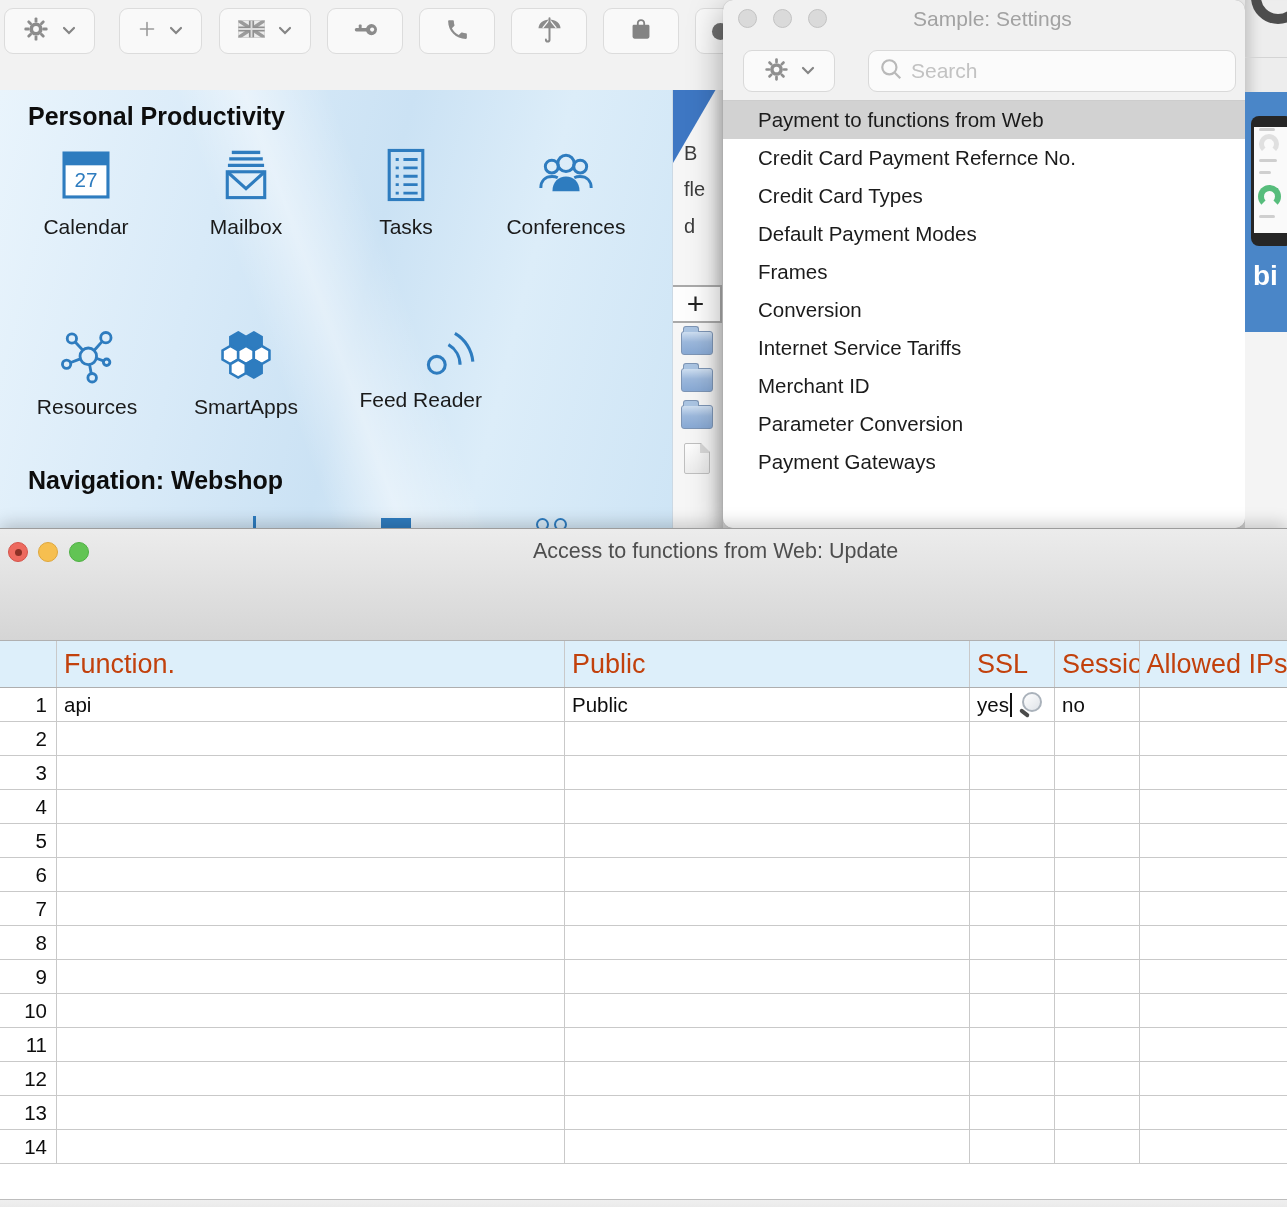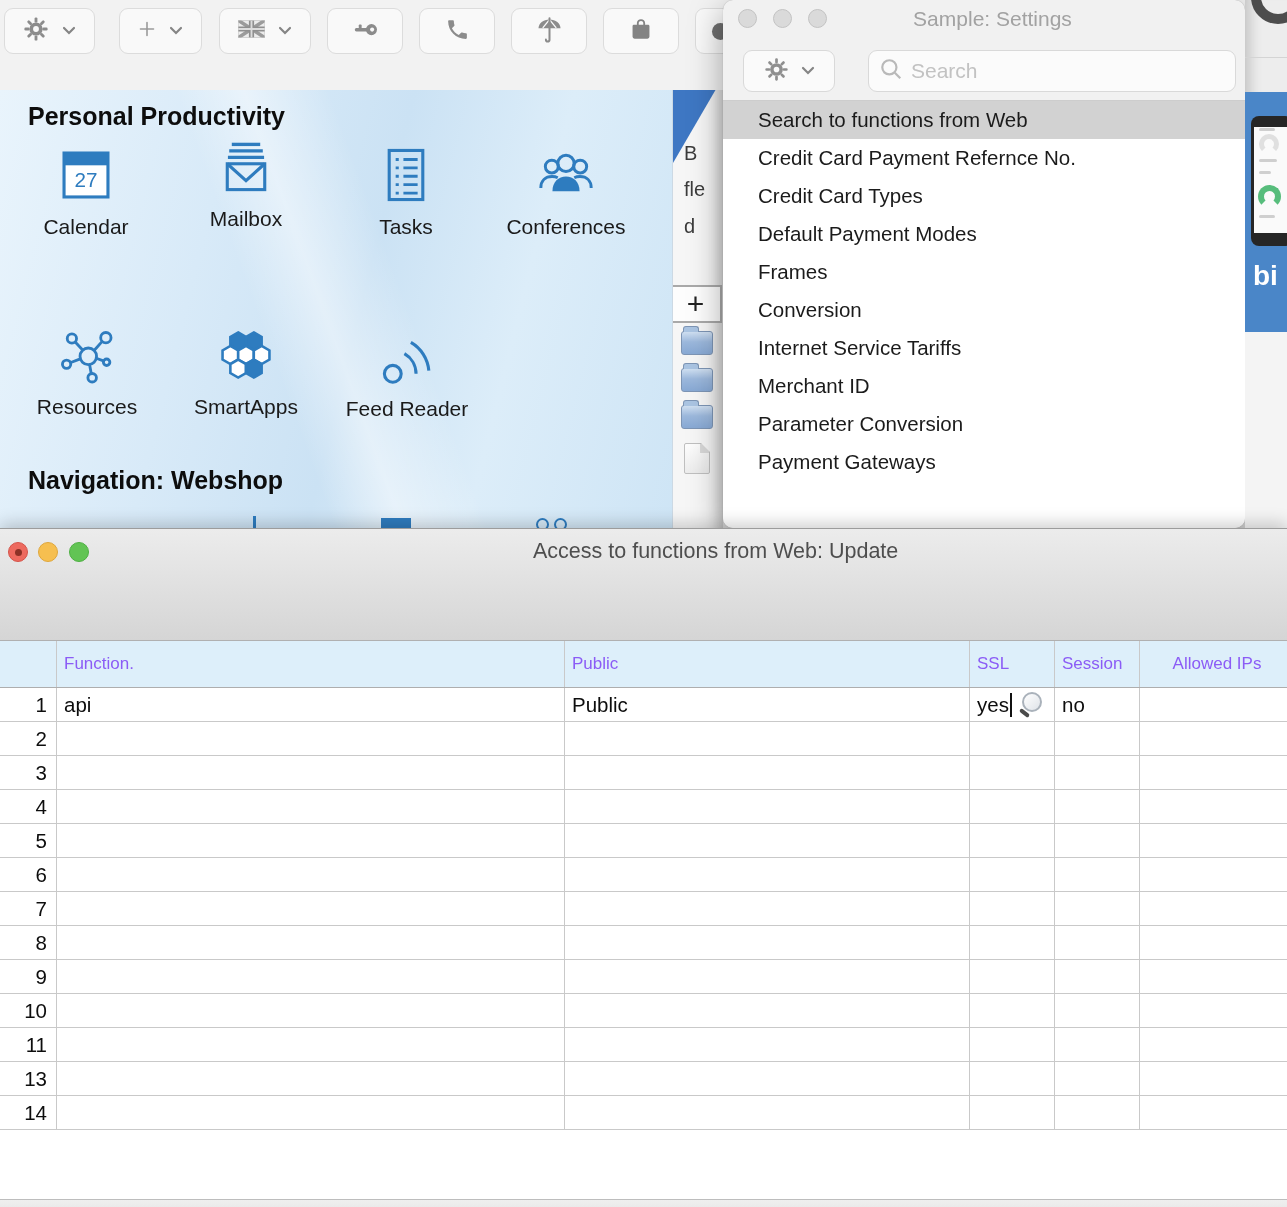--- a/index.html
+++ b/index.html
@@ -81,21 +81,21 @@
   .uw-titlebar { position:relative; height:112px; background:linear-gradient(#ececec,#d5d5d5); border-bottom:1px solid #b0b0b0; }
   .uw-light { position:absolute; top:13px; width:20px; height:20px; border-radius:50%; }
   .uw-light.red { background:#ed6a5f; border:1px solid #d5544a; }
   .uw-light.red::after { content:""; position:absolute; left:5.5px; top:5.5px; width:7px; height:7px; border-radius:50%; background:#8c3126; }
   .uw-light.yellow { background:#f6bf50; border:1px solid #dfa73c; }
   .uw-light.green { background:#62c454; border:1px solid #4eb043; }
   .uw-title { position:absolute; left:533px; top:10px; font-size:21.5px; color:#4e4e4e; font-weight:500; white-space:nowrap; }
 
   .grid-cols { display:grid; grid-template-columns:57px 508px 405px 85px 85px 1fr; }
   .thead { height:47px; background:#ddeffa; border-bottom:1px solid #aeaeae; }
-  .thead .tcell { color:#8b5cf6; font-size:17px; }
+  .thead .tcell { color:#c2410c; font-size:27px; }
   .trow { height:34px; background:#fff; border-bottom:1px solid #c9c9c9; }
   .tcell { border-right:1px solid #c9c9c9; padding-left:7px; display:flex; align-items:center;
     font-size:20.5px; color:#0d0d0d; overflow:hidden; white-space:nowrap; }
   .tcell:last-child { border-right:none;justify-content:center; }
   .tcell.num { justify-content:flex-end; padding:0 9px 0 0; }
   .caret { display:inline-block; width:2px; height:24px; background:#111; margin-left:1px; }
   .loupe { position:relative; display:inline-block; width:30px; height:28px; margin-left:3px; flex:0 0 auto; }
   .loupe::before { content:""; position:absolute; right:3px; top:1px; width:16px; height:16px;
     border:2px solid #aab2bb; border-radius:50%; background:linear-gradient(135deg,#ffffff,#dfe3e8); }
   .loupe::after { content:""; position:absolute; left:4px; bottom:4px; width:11px; height:4px;
@@ -214,21 +214,21 @@
       <span>
         <svg width="62" height="62" viewBox="0 0 48 48">
           <rect x="7" y="7" width="34" height="34" fill="#ffffff" stroke="#2e7cbf" stroke-width="2.4"></rect>
           <rect x="7" y="7" width="34" height="9.5" fill="#2e7cbf"></rect>
           <text x="24" y="33.5" font-size="16" fill="#2e7cbf" text-anchor="middle" font-family="Liberation Sans, sans-serif">27</text>
         </svg>
       </span>
       <span class="app-label">Calendar</span>
     </div>
 
-    <div class="app" style="left:171px;top:46px;text-align:center;">
+    <div class="app" style="left:171px;top:54px;text-align:center;">
       <span>
         <svg width="66" height="62" viewBox="0 0 48 48" fill="none" stroke="#2e7cbf">
           <path d="M13 6.5h22" stroke-width="2.6"></path>
           <path d="M11 11.5h26" stroke-width="2.6"></path>
           <path d="M10 16.5h28" stroke-width="2.6"></path>
           <rect x="9.5" y="21.5" width="29" height="20" stroke-width="2.4"></rect>
           <path d="M9.5 21.5L24 34.5l14.5-13" stroke-width="2.4"></path>
         </svg>
       </span>
       <span class="app-label">Mailbox</span>
@@ -283,21 +283,21 @@
           <polygon points="11.9,17 17.96,20.5 17.96,27.5 11.9,31 5.84,27.5 5.84,20.5" fill="#fff" stroke="#2e7cbf"></polygon>
           <polygon points="24,17 30.06,20.5 30.06,27.5 24,31 17.94,27.5 17.94,20.5" fill="#fff" stroke="#2e7cbf"></polygon>
           <polygon points="36.1,17 42.16,20.5 42.16,27.5 36.1,31 30.04,27.5 30.04,20.5" fill="#fff" stroke="#2e7cbf"></polygon>
           <polygon points="17.95,27.5 24.01,31 24.01,38 17.95,41.5 11.89,38 11.89,31" fill="#fff" stroke="#2e7cbf"></polygon>
           <polygon points="30.05,27.5 36.11,31 36.11,38 30.05,41.5 23.99,38 23.99,31" fill="#2e7cbf" stroke="#2e7cbf"></polygon>
         </svg>
       </span>
       <span class="app-label">SmartApps</span>
     </div>
 
-    <div class="app" style="left:332px;top:236px;">
+    <div class="app" style="left:332px;top:227px;align-items:flex-end;">
       <span>
         <svg width="62" height="62" viewBox="0 0 48 48" fill="none" stroke="#2e7cbf" stroke-width="2.4">
           <circle cx="13" cy="37" r="6.5"></circle>
           <path d="M22 21.4A18 18 0 0 1 31 37"></path>
           <path d="M27 12.7A28 28 0 0 1 40.9 34.6"></path>
         </svg>
       </span>
       <span class="app-label">Feed Reader</span>
     </div>
 
@@ -359,21 +359,21 @@
       <span>
         <svg width="24" height="24" viewBox="0 0 22 22" fill="none" stroke="#b9b9b9" stroke-width="2">
           <circle cx="9.5" cy="9.5" r="6.5"></circle>
           <path d="M14.5 14.5L19.5 19.5"></path>
         </svg>
       </span>
       <input type="text" placeholder="Search" style="">
     </div>
 
     <div class="sw-list">
-        <div class="sw-item selected">Search to functions from Web</div>
+        <div class="sw-item selected">Payment to functions from Web</div>
         <div class="sw-item">Credit Card Payment Refernce No.</div>
         <div class="sw-item">Credit Card Types</div>
         <div class="sw-item">Default Payment Modes</div>
         <div class="sw-item">Frames</div>
         <div class="sw-item">Conversion</div>
         <div class="sw-item">Internet Service Tariffs</div>
         <div class="sw-item">Merchant ID</div>
         <div class="sw-item">Parameter Conversion</div>
         <div class="sw-item">Payment Gateways</div>
       </div>
@@ -620,20 +620,38 @@
             <span></span>
           </div>
           <div class="tcell">
             <span></span>
           </div>
           <div class="tcell">
             <span></span>
           </div>
         </div>
         <div class="trow grid-cols">
+          <div class="tcell num">12</div>
+          <div class="tcell">
+            <span></span>
+          </div>
+          <div class="tcell">
+            <span></span>
+          </div>
+          <div class="tcell">
+            <span></span>
+          </div>
+          <div class="tcell">
+            <span></span>
+          </div>
+          <div class="tcell">
+            <span></span>
+          </div>
+        </div>
+        <div class="trow grid-cols">
           <div class="tcell num">13</div>
           <div class="tcell">
             <span></span>
           </div>
           <div class="tcell">
             <span></span>
           </div>
           <div class="tcell">
             <span></span>
           </div>

